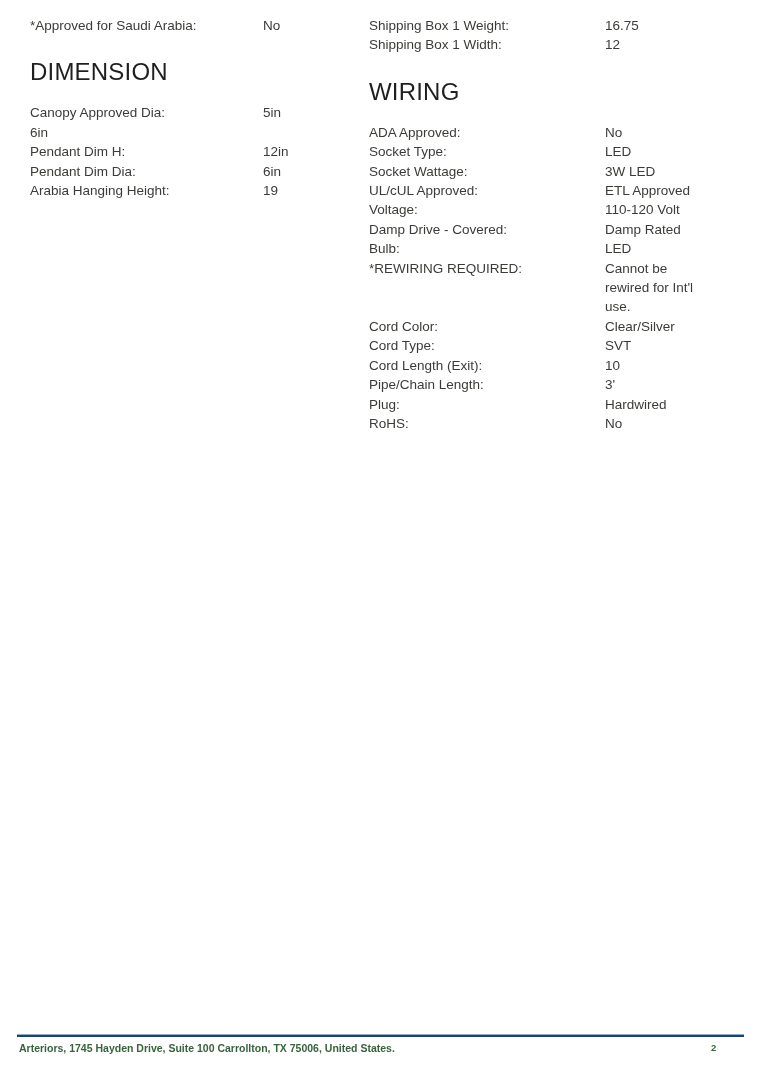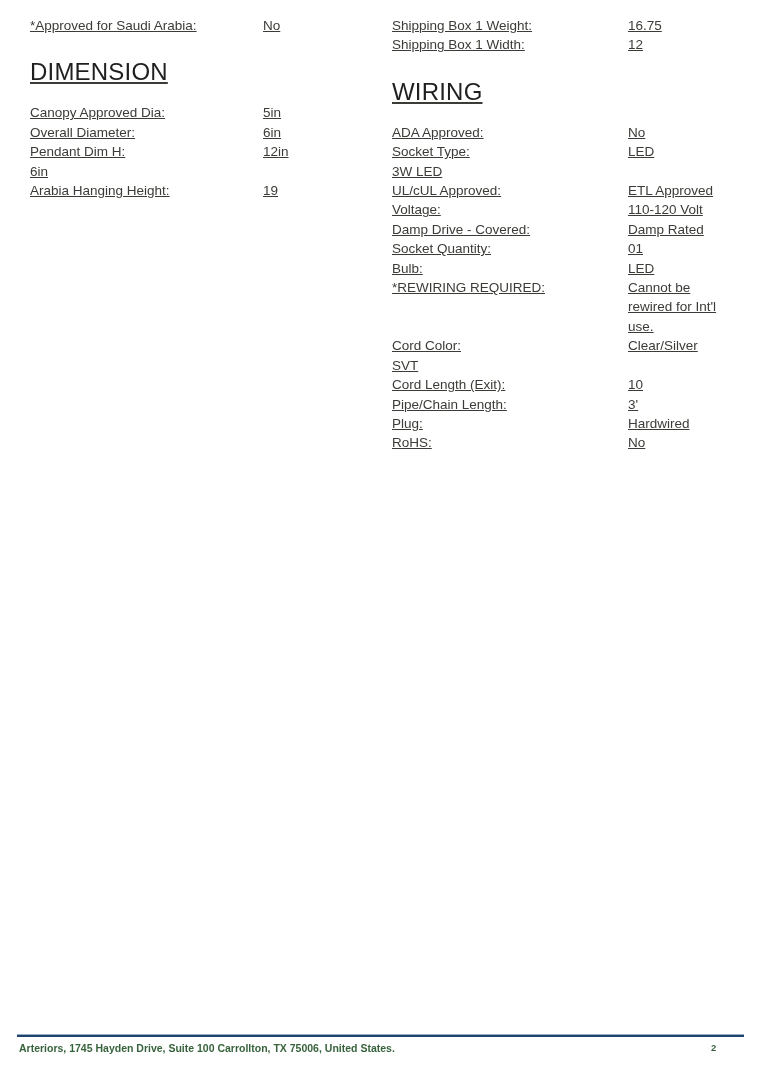--- a/index.html
+++ b/index.html
@@ -5,23 +5,23 @@
   html, body { margin: 0; padding: 0; background: #ffffff; }
   .page {
     position: relative;
     width: 764px;
     height: 1080px;
     background: #ffffff;
     font-family: "Liberation Sans", sans-serif;
     color: #3b3b37;
     overflow: hidden;
   }
-  .col { position: absolute; top: 16px; text-decoration: underline; }
+  .col { position: absolute; top: 16px; }
   .col-left  { left: 30px;  width: 348px; }
-  .col-right { left: 392px; width: 356px; }
+  .col-right { left: 369px; width: 356px; }
 
   .spec-row {
     display: flex;
     align-items: flex-start;
     font-size: 13.5px;
     line-height: 19.4px;
   }
   .col-left  .spec-label { flex: 0 0 233px; }
   .col-right .spec-label { flex: 0 0 236px; }
   .spec-value { flex: 1 1 auto; white-space: pre-line; }
@@ -82,31 +82,31 @@
 
     <div>
 
         <div class="spec-row">
           <span class="spec-label">Canopy Approved Dia:</span>
           <span class="spec-value">5in</span>
         </div>
 
 
         <div class="spec-row">
-          <span class="spec-label">Overall Diameter:</span>
           <span class="spec-value">6in</span>
         </div>
 
 
         <div class="spec-row">
           <span class="spec-label">Pendant Dim H:</span>
           <span class="spec-value">12in</span>
         </div>
 
         <div class="spec-row">
+          <span class="spec-label">Pendant Dim Dia:</span>
           <span class="spec-value">6in</span>
         </div>
 
 
         <div class="spec-row">
           <span class="spec-label">Arabia Hanging Height:</span>
           <span class="spec-value">19</span>
         </div>
       </div>
   </div>
@@ -133,61 +133,59 @@
           <span class="spec-label">ADA Approved:</span>
           <span class="spec-value">No</span>
         </div>
 
         <div class="spec-row">
           <span class="spec-label">Socket Type:</span>
           <span class="spec-value">LED</span>
         </div>
 
         <div class="spec-row">
+          <span class="spec-label">Socket Wattage:</span>
           <span class="spec-value">3W LED</span>
         </div>
 
         <div class="spec-row">
           <span class="spec-label">UL/cUL Approved:</span>
           <span class="spec-value">ETL Approved</span>
         </div>
 
         <div class="spec-row">
           <span class="spec-label">Voltage:</span>
           <span class="spec-value">110-120 Volt</span>
         </div>
 
         <div class="spec-row">
           <span class="spec-label">Damp Drive - Covered:</span>
           <span class="spec-value">Damp Rated</span>
         </div>
 
-        <div class="spec-row">
-          <span class="spec-label">Socket Quantity:</span>
-          <span class="spec-value">01</span>
-        </div>
 
         <div class="spec-row">
           <span class="spec-label">Bulb:</span>
           <span class="spec-value">LED</span>
         </div>
 
         <div class="spec-row">
           <span class="spec-label">*REWIRING REQUIRED:</span>
           <span class="spec-value">Cannot be
 rewired for Int'l
 use.</span>
         </div>
 
         <div class="spec-row">
           <span class="spec-label">Cord Color:</span>
           <span class="spec-value">Clear/Silver</span>
         </div>
 
         <div class="spec-row">
+          <span class="spec-label">Cord Type:</span>
           <span class="spec-value">SVT</span>
         </div>
 
         <div class="spec-row">
           <span class="spec-label">Cord Length (Exit):</span>
           <span class="spec-value">10</span>
         </div>
 
         <div class="spec-row">
           <span class="spec-label">Pipe/Chain Length:</span>

